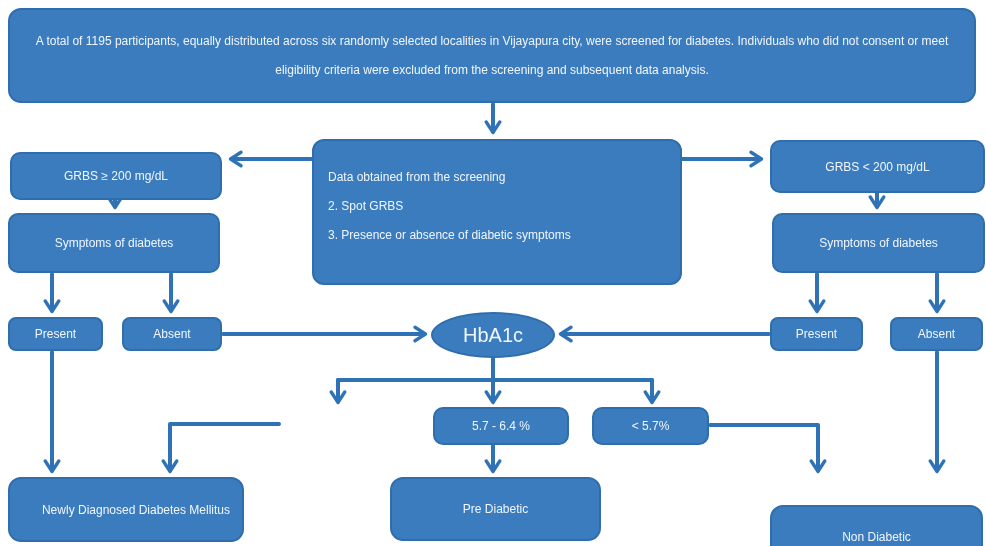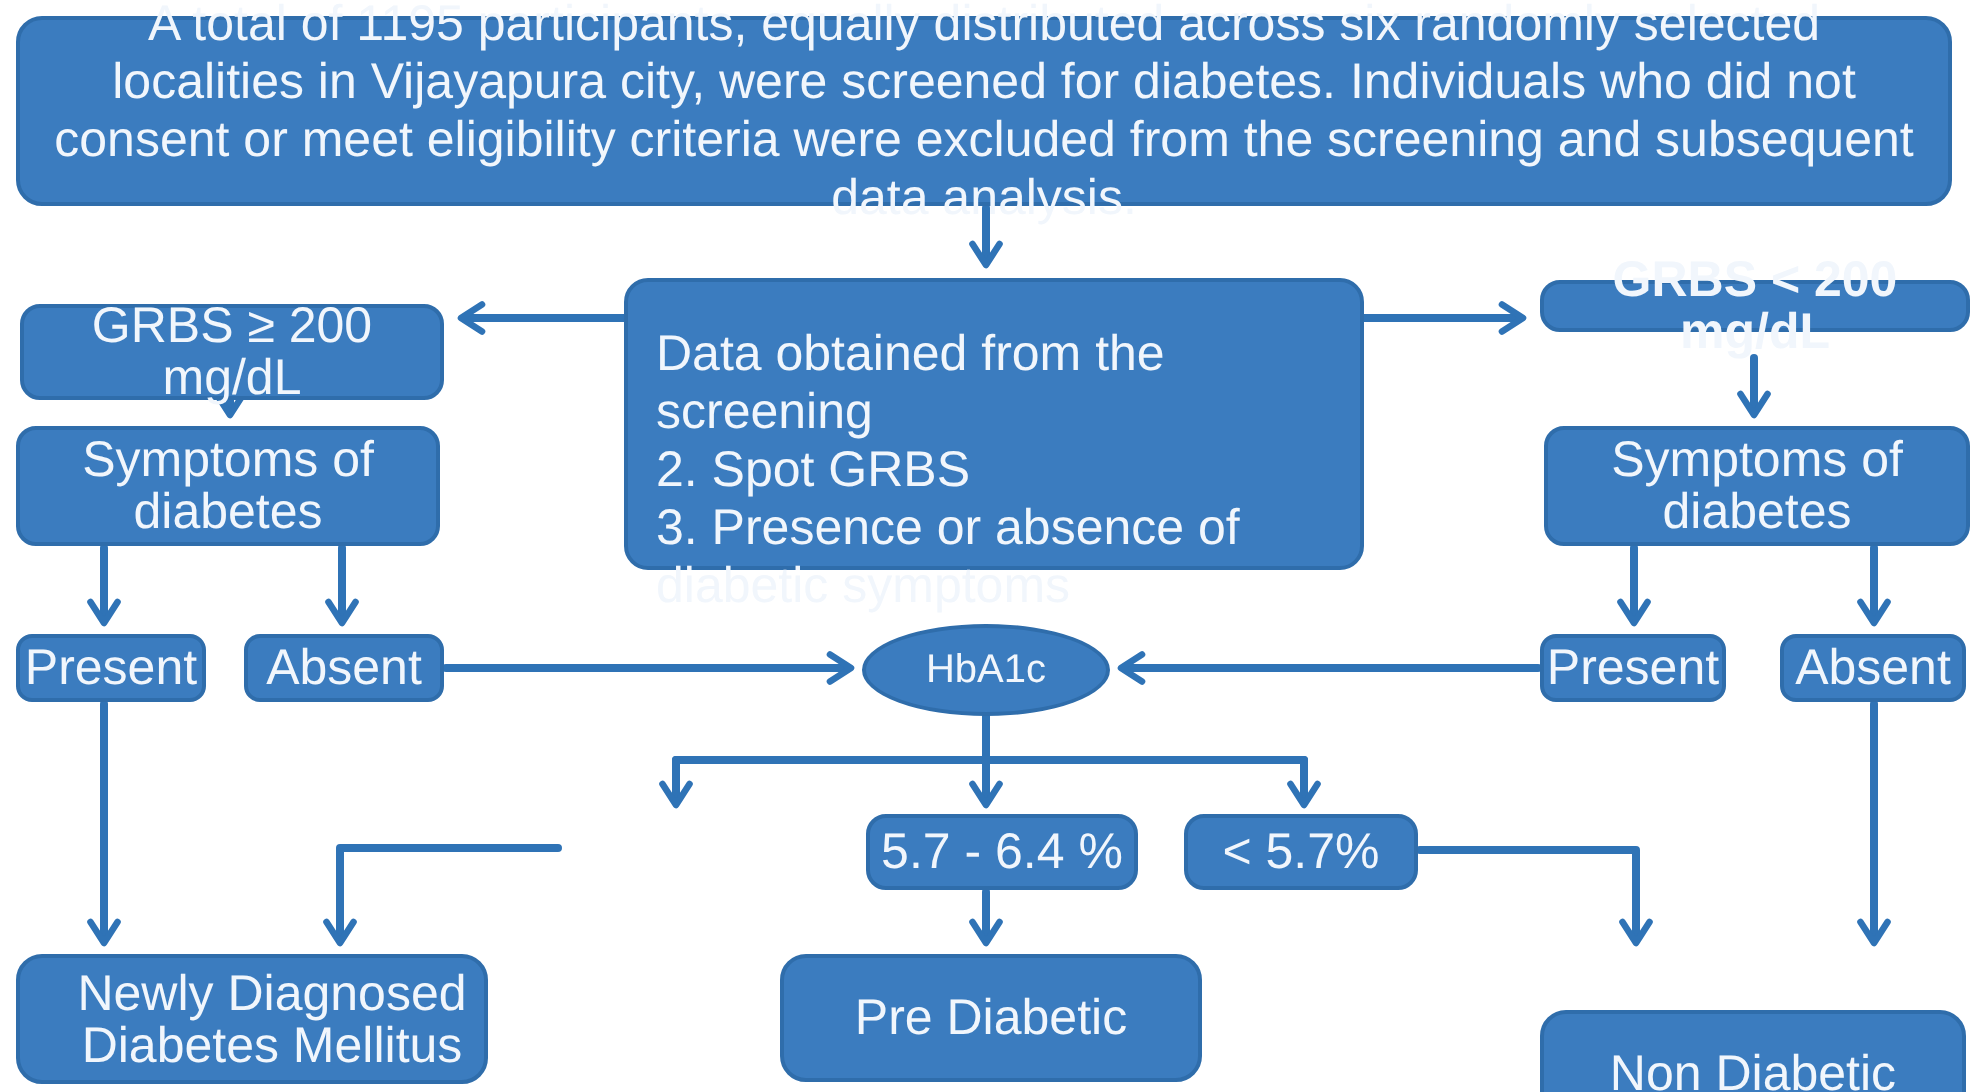--- a/index.html
+++ b/index.html
@@ -19,36 +19,36 @@
   .connector{stroke:var(--connector-color);stroke-width:4;fill:none;stroke-linejoin:round;stroke-linecap:round;}
   .arrowhead-path{stroke:var(--connector-color);fill:none;stroke-width:2.2;stroke-linecap:round;stroke-linejoin:round;}
   .node{
     position:absolute;z-index:2;
     background:var(--node-fill);
     border:2px solid var(--node-border);
     border-radius:10px;
     color:var(--text-color);
     display:flex;align-items:center;justify-content:center;
     text-align:center;
-    font-size:25px;line-height:26px;
+    font-size:12px;line-height:26px;
   }
   .node.big{border-radius:13px;}
   .banner{
     left:8px;top:8px;width:968px;height:95px;
     padding:0 14px;line-height:29px;
   }
   .center-box{
     left:312px;top:139px;width:370px;height:146px;
     align-items:flex-start;justify-content:flex-start;
     text-align:left;padding:22px 14px;
     flex-direction:column;line-height:29px;border-radius:12px;
   }
   .center-box div{width:100%;}
   .grbs-left{left:10px;top:152px;width:212px;height:48px;}
-  .grbs-right{left:770px;top:140px;width:215px;height:26px;font-weight:bold;}
+  .grbs-right{left:770px;top:140px;width:215px;height:53px;}
   .sym-left{left:8px;top:213px;width:212px;height:60px;padding:0 30px;}
   .sym-right{left:772px;top:213px;width:213px;height:60px;padding:0 30px;}
   .present-left{left:8px;top:317px;width:95px;height:34px;border-radius:8px;}
   .absent-left{left:122px;top:317px;width:100px;height:34px;border-radius:8px;}
   .present-right{left:770px;top:317px;width:93px;height:34px;border-radius:8px;}
   .absent-right{left:890px;top:317px;width:93px;height:34px;border-radius:8px;}
   .hba1c{left:431px;top:312px;width:124px;height:46px;border-radius:50%;font-size:20px;}
   .thr-high{left:280px;top:407px;width:118px;height:38px;}
   .thr-mid{left:433px;top:407px;width:136px;height:38px;}
   .thr-low{left:592px;top:407px;width:117px;height:38px;}

